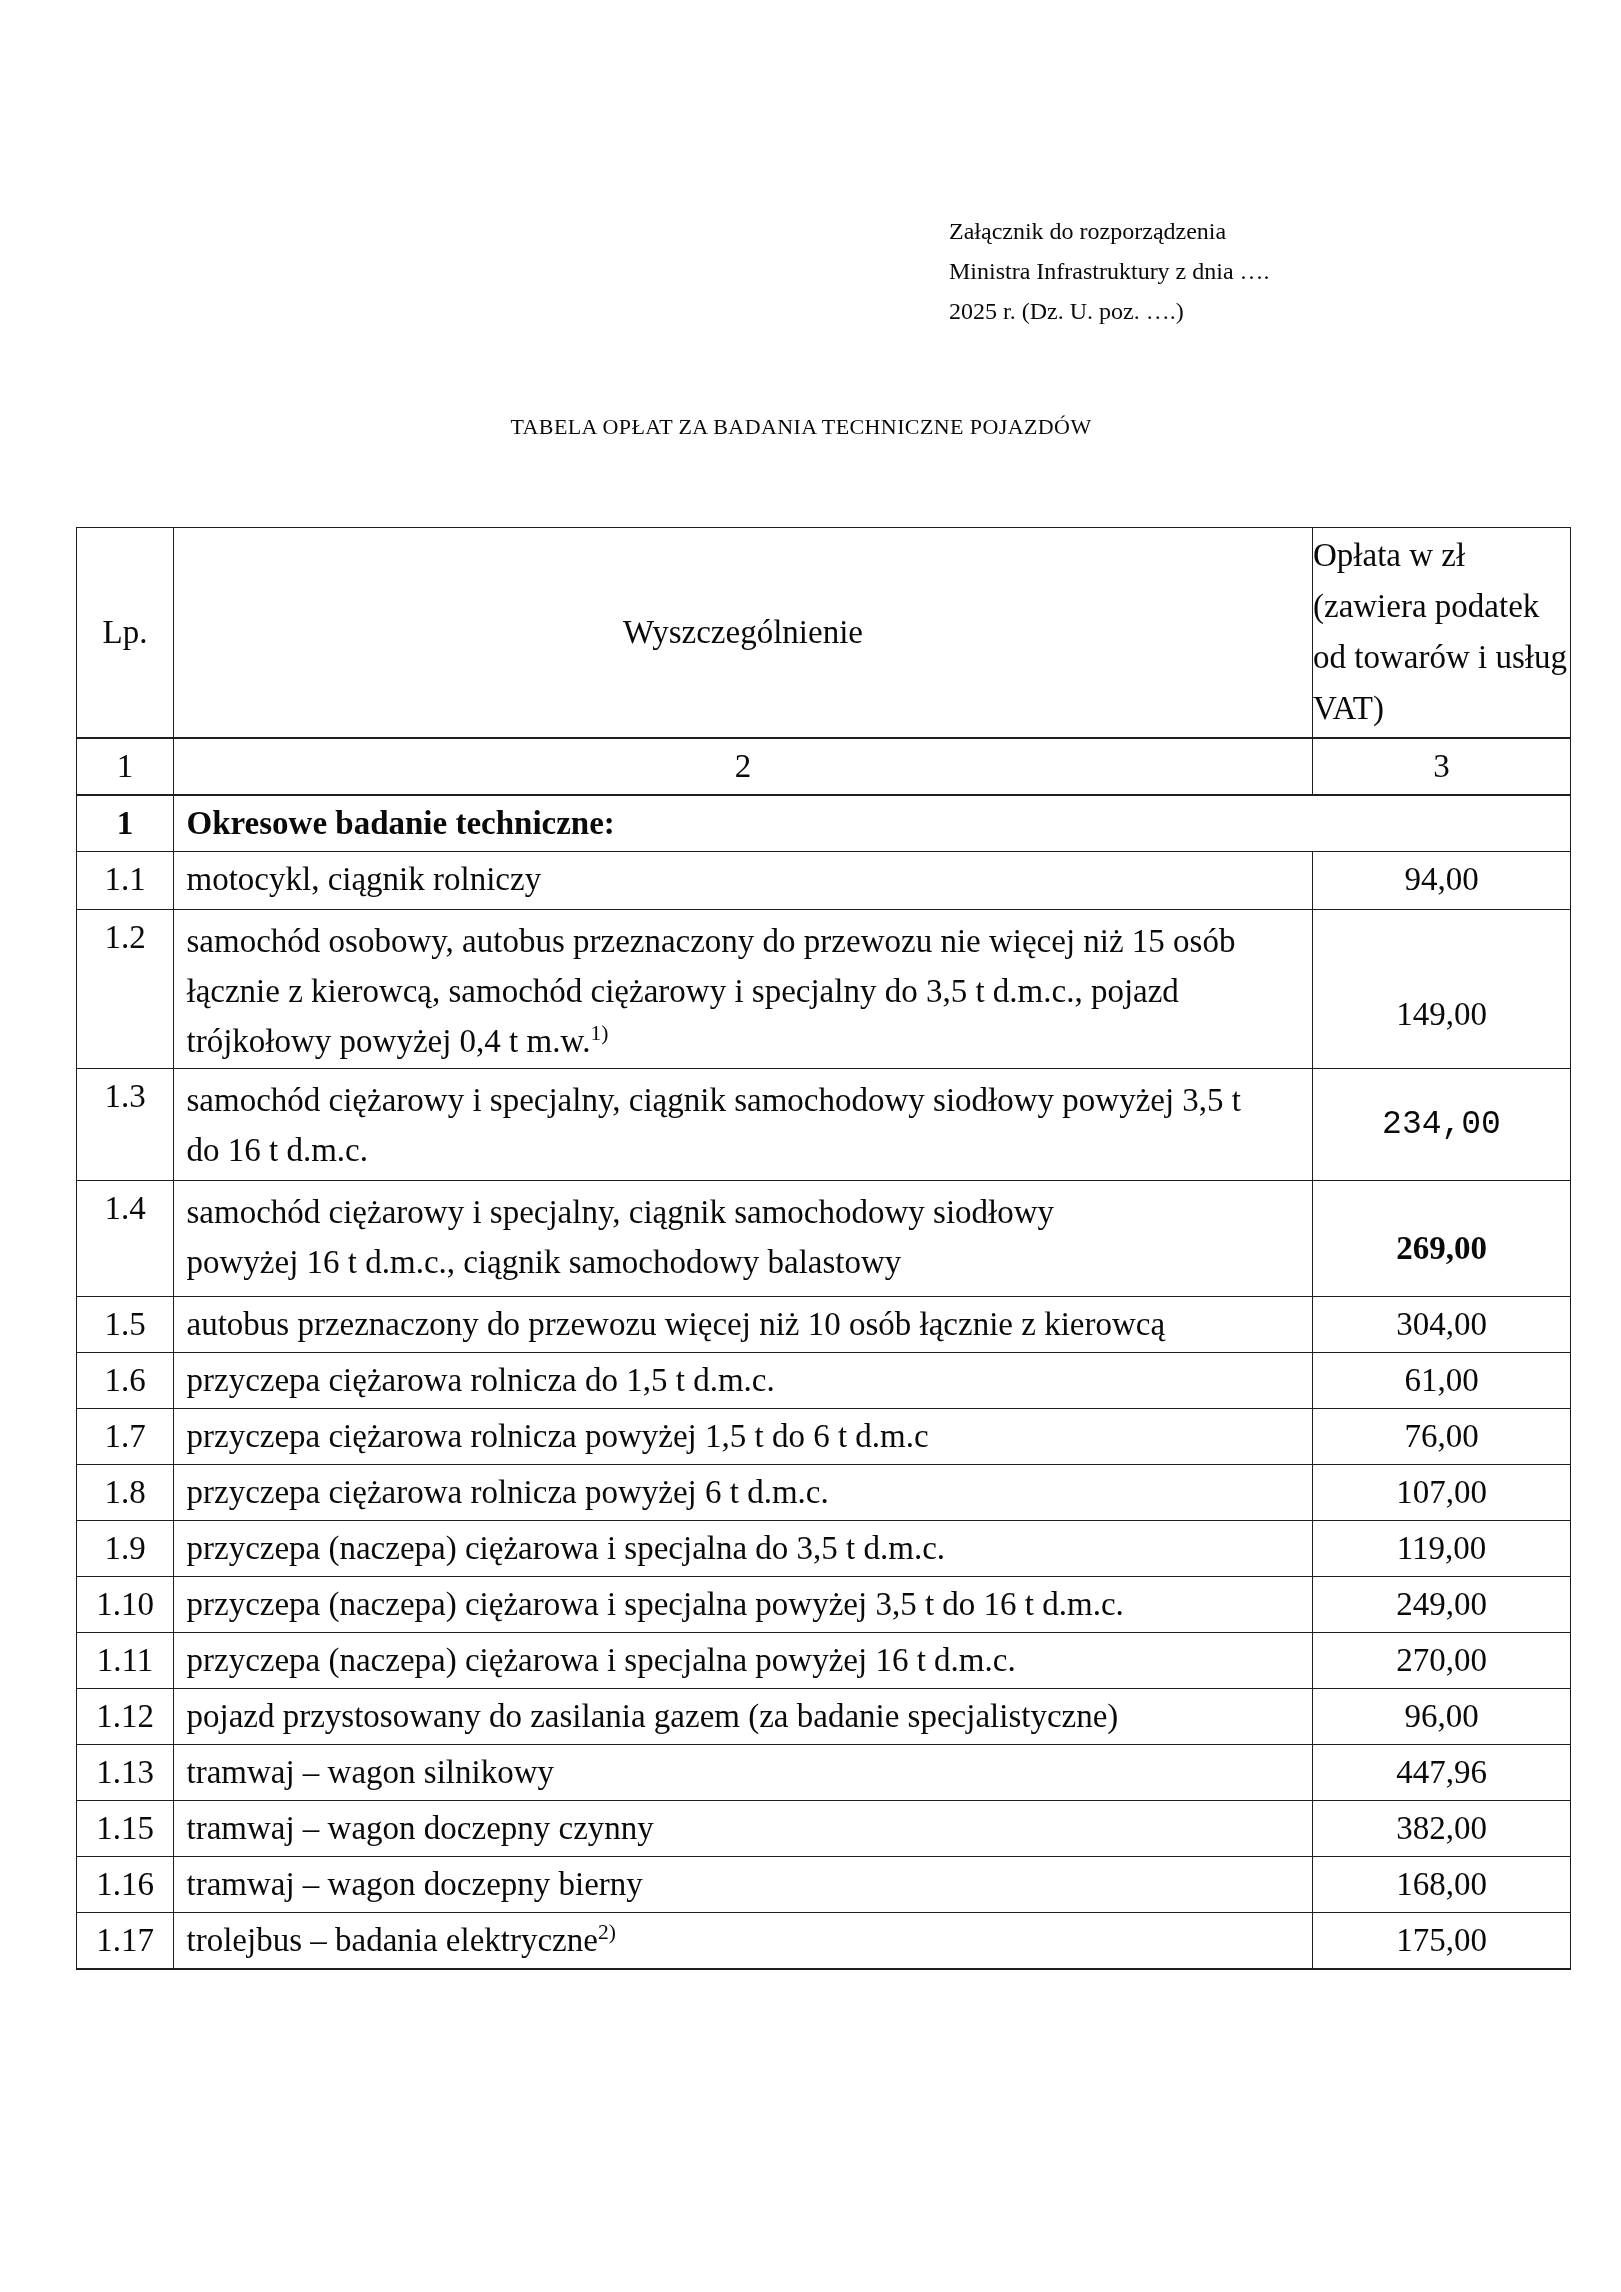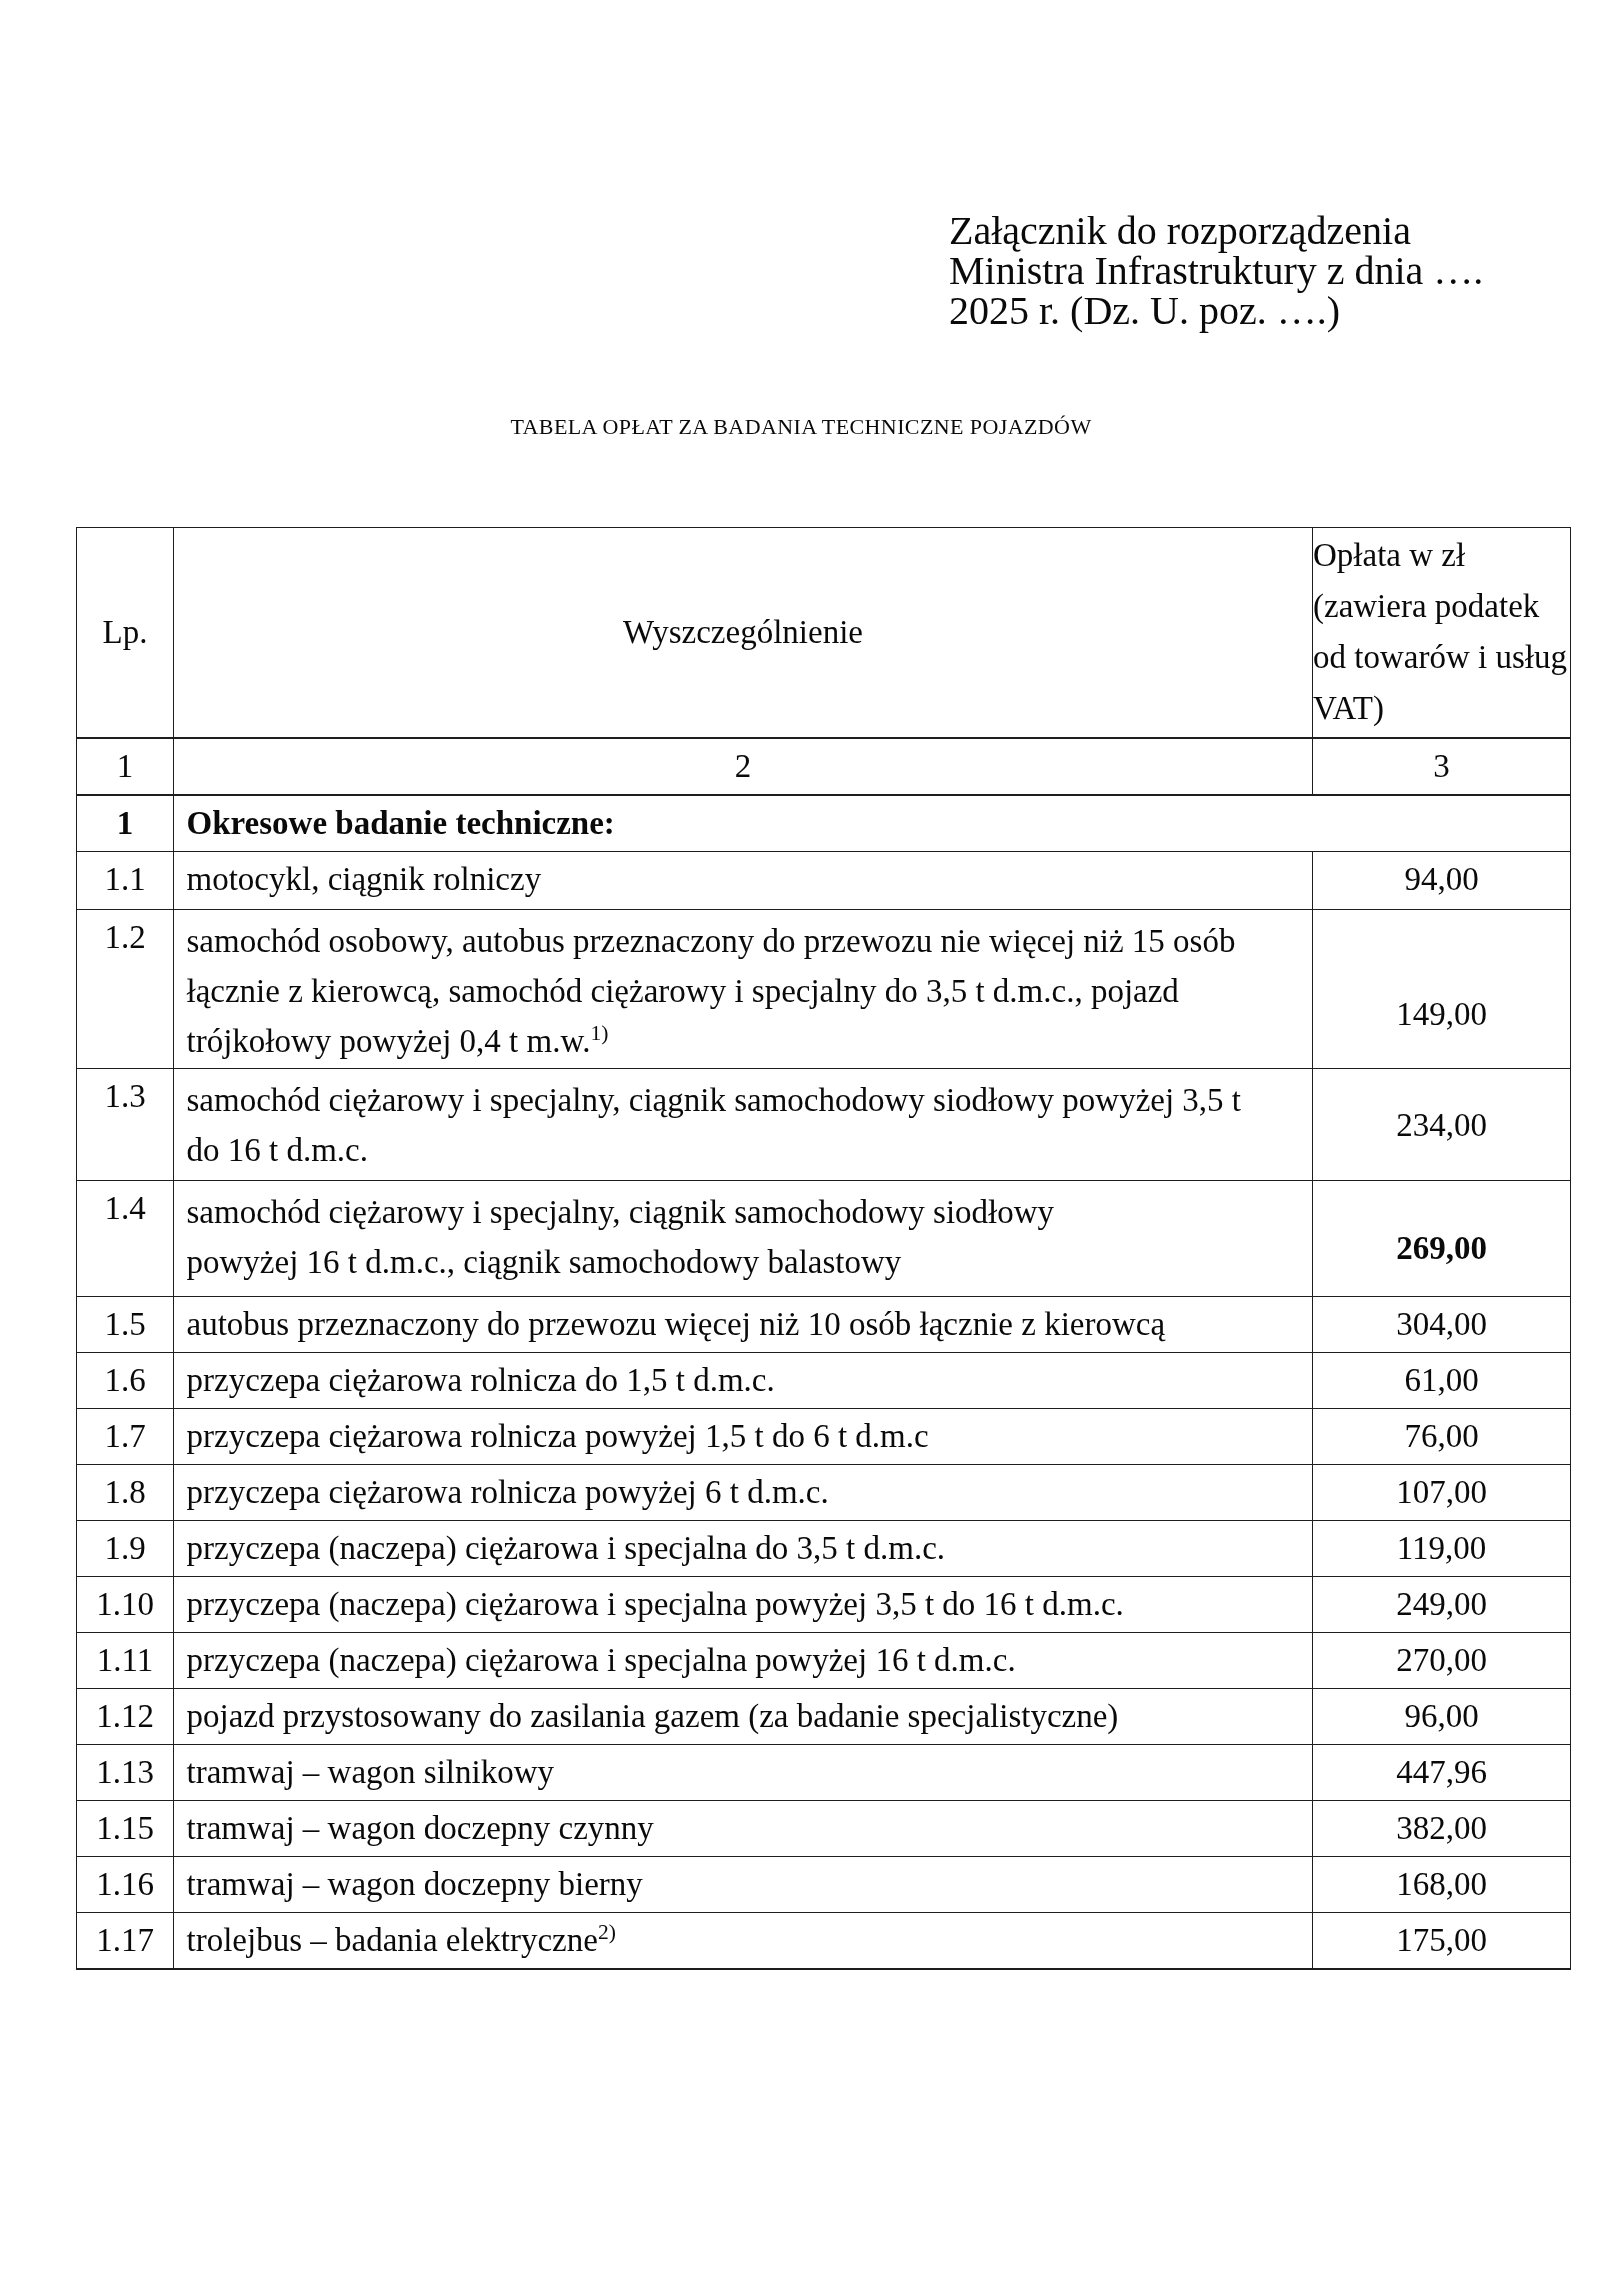--- a/index.html
+++ b/index.html
@@ -7,21 +7,21 @@
     width: 1621px; height: 2293px;
     background: #ffffff;
     font-family: "Liberation Serif", "DejaVu Serif", serif;
     color: #0a0a0a;
   }
   .page { position: relative; width: 1621px; height: 2293px; overflow: hidden; }
 
   
   .note {
     position: absolute; left: 949px; top: 211px;
-    font-size: 40px; line-height: 40px; white-space: nowrap;
+    font-size: 24px; line-height: 40px; white-space: nowrap;
   }
 
   
   .doc-title {
     position: absolute; left: 54px; top: 414px; width: 1494px;
     text-align: center; font-size: 22px; letter-spacing: 0.4px;
     white-space: nowrap;
   }
 
   
@@ -52,21 +52,21 @@
   .hfee  { vertical-align: middle; }
   .hfee div { line-height: 51px; }
 
   .lp   { text-align: center; padding-top: 8px; line-height: 38px; }
   .desc { padding: 8px 12.5px 0 12.5px; line-height: 38px; }
   .fee  { text-align: center; padding-top: 8px; line-height: 38px; }
 
   .multi { padding-top: 6.3px; }
   .multi div { line-height: 50px; }
 
-  .fee-mid  { vertical-align: middle; padding-top: 0; }
+  .fee-mid  { vertical-align: middle; padding-top: 0; font-family: Liberation Mono, monospace; }
   .fee-low  { vertical-align: middle; padding-top: 49px; }
   .fee-low2 { vertical-align: middle; padding-top: 18px; font-weight: bold; }
 
   .bold { font-weight: bold; }
 
   sup.fn { font-size: 21.5px; line-height: 0; vertical-align: super; }
 </style>
 </head>
 <body>
 

